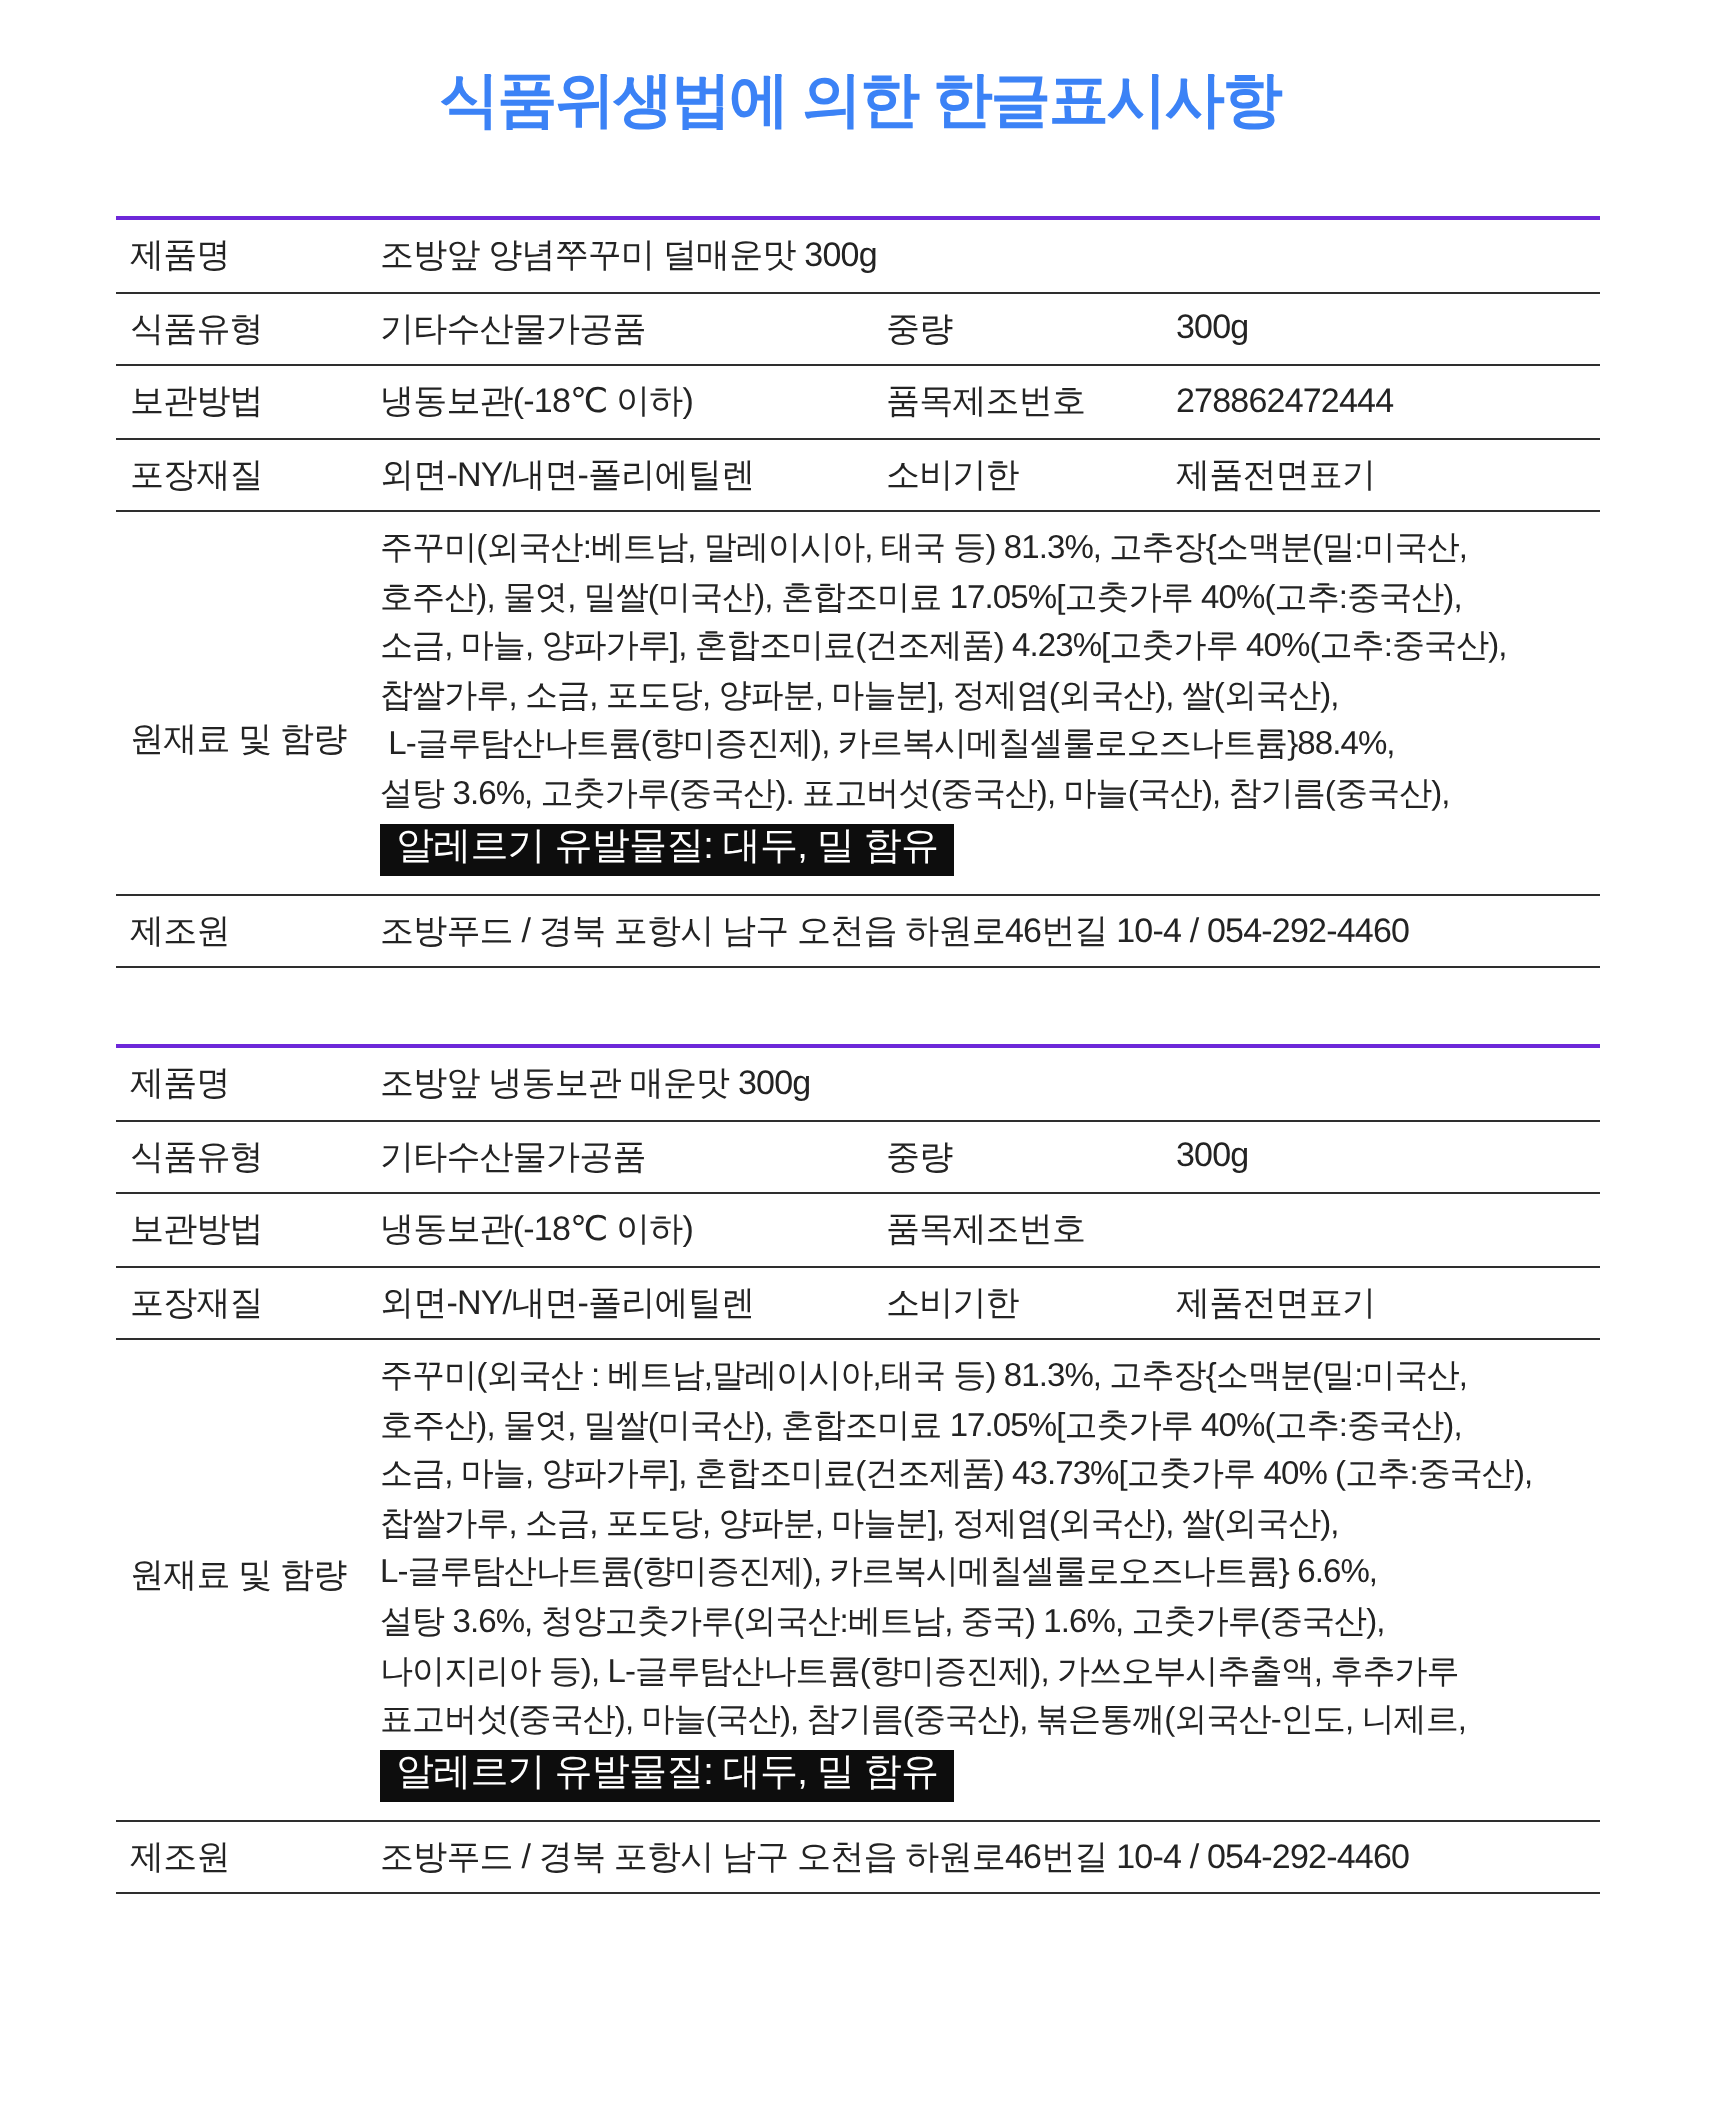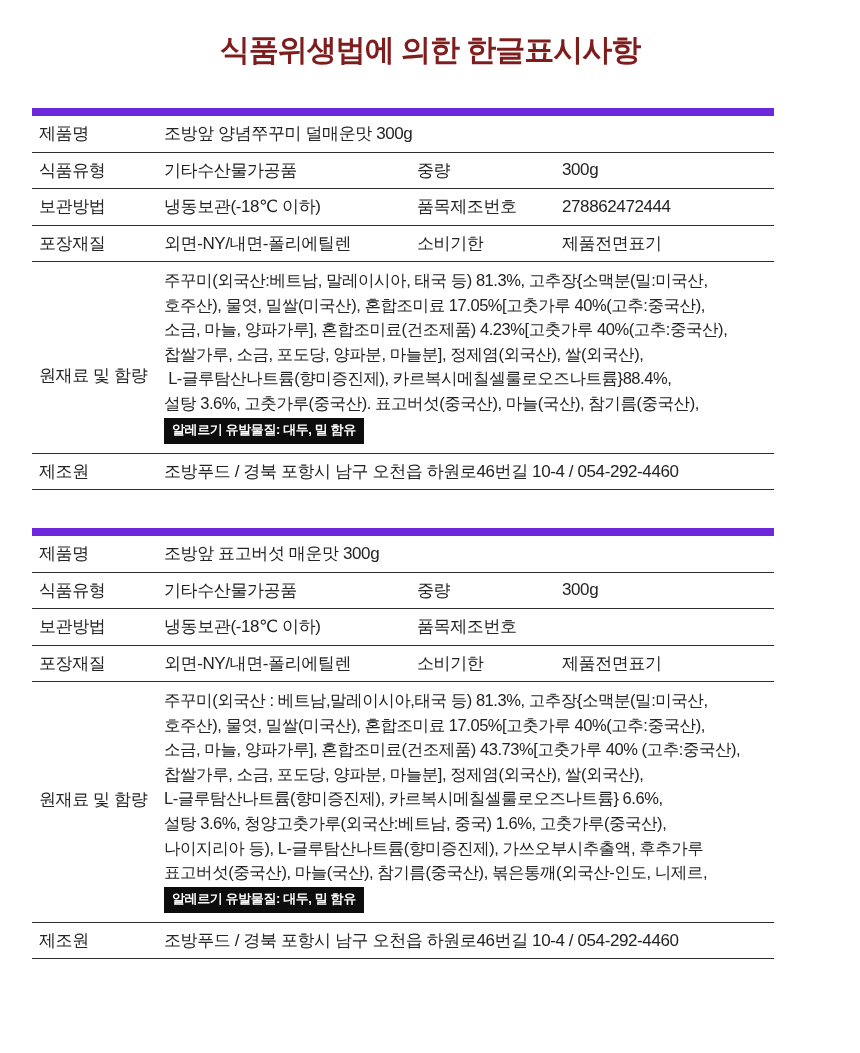--- a/index.html
+++ b/index.html
@@ -11,26 +11,26 @@
     color: #232323;
     -webkit-font-smoothing: antialiased;
   }
   .page { width: 860px; height: 1053px; overflow: hidden; position: relative; }
   .page-title {
     margin: 30px 0 0 0;
     text-align: center;
     font-size: 30px;
     font-weight: 700;
     letter-spacing: -1px;
-    color: #7f1d1d;
+    color: #3b82f6;
   }
   .label-table {
     width: 742px;
-    margin-left: 32px;
-    border-top: 8px solid #6d28d9;
+    margin-left: 58px;
+    border-top: 2px solid #6d28d9;
   }
   .t1 { margin-top: 37px; }
   .t2 { margin-top: 38px; }
   .row {
     display: grid;
     grid-template-columns: 125px 253px 145px 1fr;
     align-items: center;
     min-height: 36.5px;
     padding-left: 7px;
     border-bottom: 1.6px solid #2e2e2e;
@@ -49,22 +49,22 @@
     letter-spacing: -0.45px;
   }
   .ing-line {
     line-height: 24.6px;
     white-space: pre-wrap;
   }
   .allergy-badge {
     display: inline-block;
     background: #0d0d0d;
     color: #ffffff;
-    font-weight: 700;
-    font-size: 13px;
+    font-weight: 400;
+    font-size: 19px;
     line-height: 20px;
     padding: 2px 8px 4px 8px;
     margin-top: 2px;
     letter-spacing: -0.4px;
   }
 </style>
 </head>
 <body>
 
 <div class="page">
@@ -108,21 +108,21 @@
     </div>
     <div class="row single">
       <div class="cell label">제조원</div>
       <div class="cell value">조방푸드 / 경북 포항시 남구 오천읍 하원로46번길 10-4 / 054-292-4460</div>
     </div>
   </section>
 
   <section class="label-table t2">
     <div class="row single">
       <div class="cell label">제품명</div>
-      <div class="cell value">조방앞 표고버섯 매운맛 300g</div>
+      <div class="cell value">조방앞 냉동보관 매운맛 300g</div>
     </div>
     <div class="row">
       <div class="cell label">식품유형</div>
       <div class="cell value">기타수산물가공품</div>
       <div class="cell label">중량</div>
       <div class="cell value">300g</div>
     </div>
     <div class="row">
       <div class="cell label">보관방법</div>
       <div class="cell value">냉동보관(-18℃ 이하)</div>

